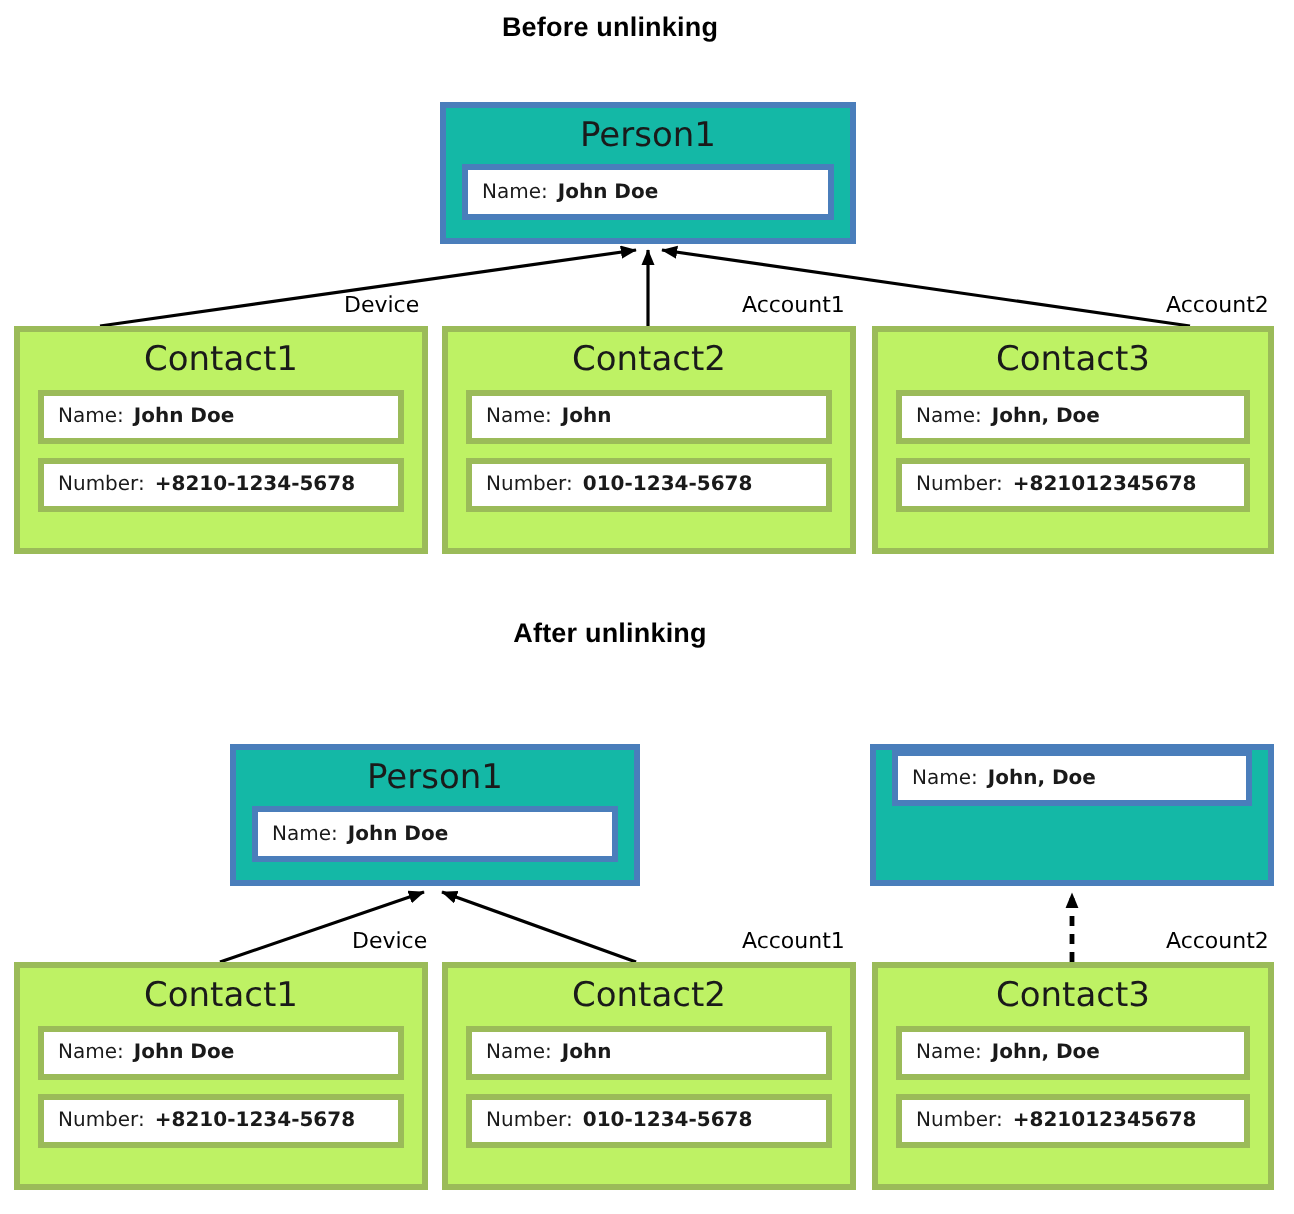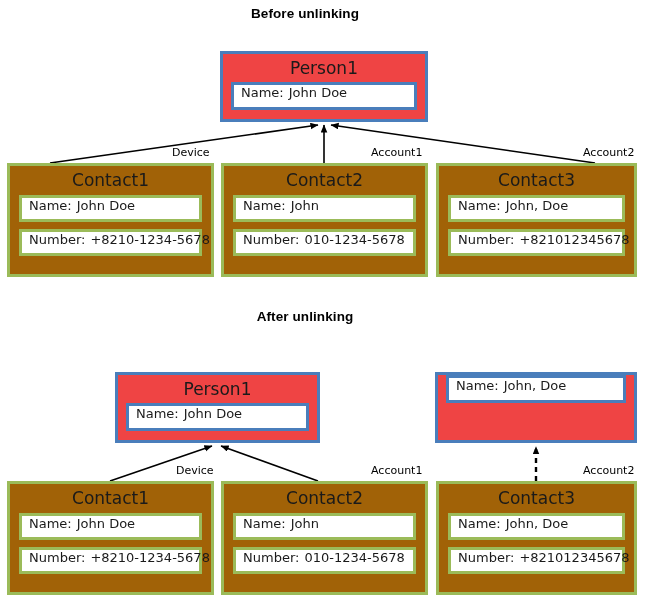--- a/index.html
+++ b/index.html
@@ -51,48 +51,48 @@
   .node .node-title {
     text-align: center;
     font-size: 17px;
     color: #1a1a1a;
     line-height: 1;
     font-family: "DejaVu Sans", sans-serif;
   }
   .node .field {
     box-sizing: border-box;
     background: #ffffff;
-    font-size: 13px;
+    font-size: 10px;
     color: #1a1a1a;
     display: flex;
-    align-items: flex-start;
+    align-items: center;
     font-family: "DejaVu Sans", sans-serif;
     white-space: nowrap;
   }
   .node .field .fld-label { padding-left: 7px; }
-  .node .field .fld-value { padding-left: 5px; }
+  .node .field .fld-value { padding-left: 5px; font-weight: bold; }
 
   
   .node.person {
-    background: #ef4444;
+    background: #14b8a6;
     border: 3px solid #4a7ebb;
   }
   .node.person .node-title {
     margin-top: 6px;
     margin-bottom: 5px;
   }
   .node.person .field {
     border: 3px solid #4a7ebb;
     height: 28px;
     margin: 0 8px;
   }
 
   
   .node.contact {
-    background: #a16207;
+    background: #bef264;
     border: 3px solid #9bbb59;
   }
   .node.contact .node-title {
     margin-top: 6px;
     margin-bottom: 6px;
   }
   .node.contact .field {
     border: 3px solid #9bbb59;
     height: 27px;
     margin: 0 9px 7px 9px;

